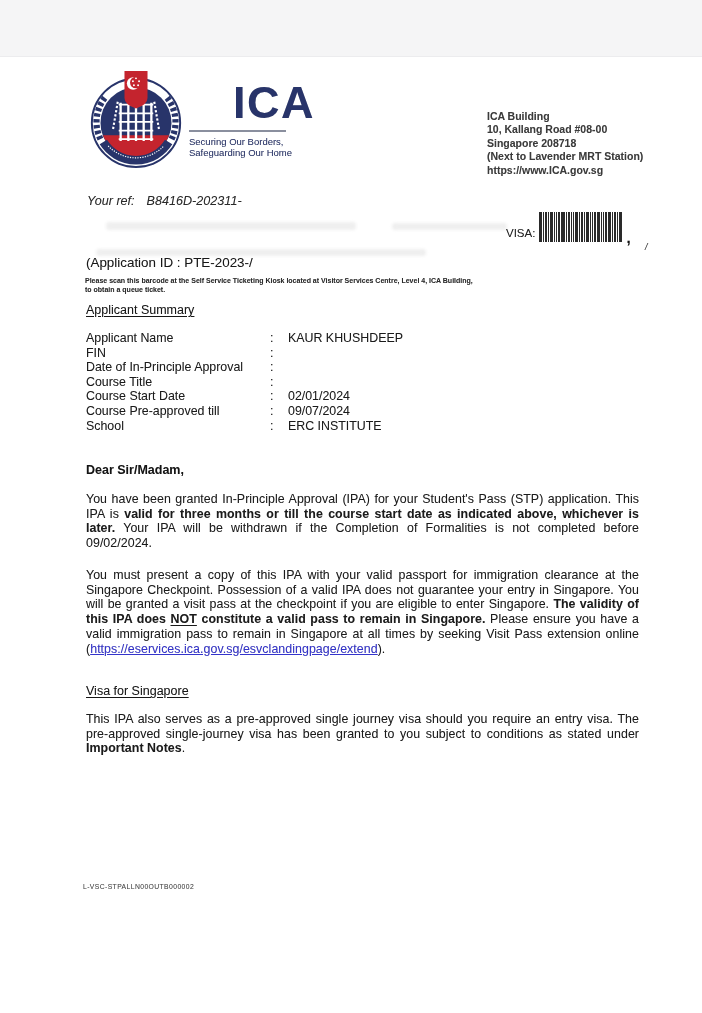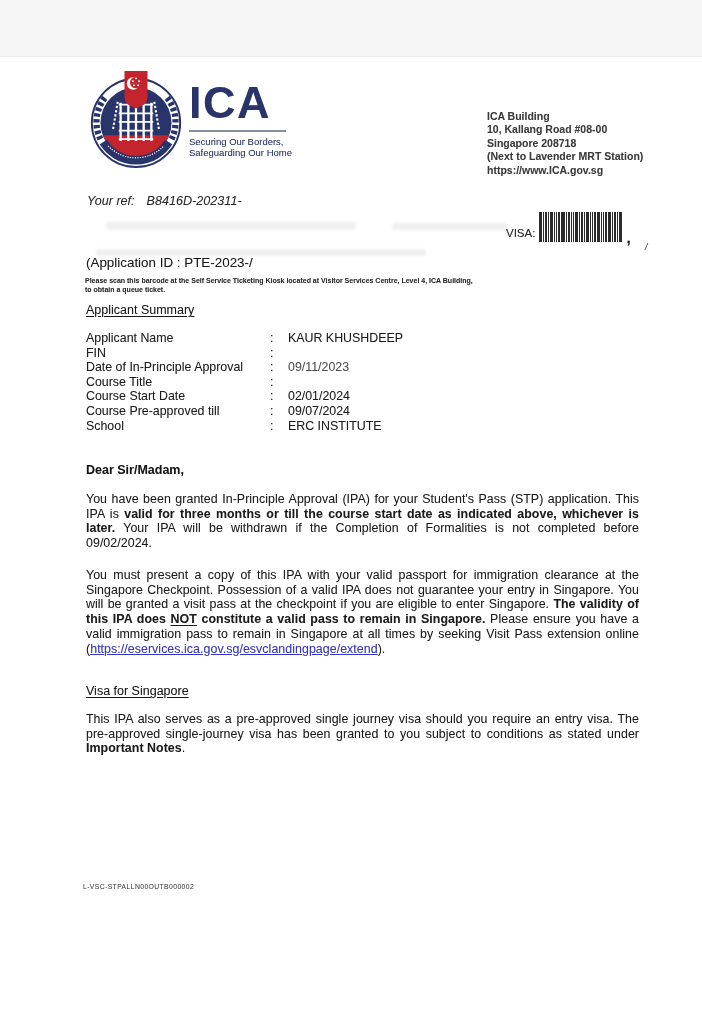--- a/index.html
+++ b/index.html
@@ -8,21 +8,21 @@
     background:#ffffff;
     font-family:"Liberation Sans", sans-serif;
     color:#1e1e1e;
   }
   .top-band{position:absolute;left:0;top:0;width:702px;height:56px;background:#f5f5f6;border-bottom:1px solid #ececee;}
   .paper{position:absolute;inset:0;text-shadow:0 0 0.5px rgba(70,70,70,0.30);}
 
   
   .crest{position:absolute;left:88px;top:70px;width:96px;height:100px;}
   .wordmark{position:absolute;left:189px;top:84px;width:110px;}
-  .ica-text{font-size:45px;line-height:38px;font-weight:800;color:#28346a;letter-spacing:1.5px;}
+  .ica-text{font-size:45px;line-height:38px;font-weight:800;color:#28346a;letter-spacing:1.5px;margin-left:44px;}
   .wm-divider{width:97px;height:2px;background:#8a8f9e;margin-top:8px;}
   .tagline{font-size:9.5px;font-weight:normal;color:#28346a;line-height:1.2;margin-top:4px;}
 
   .address{position:absolute;left:487px;top:110px;font-size:10.5px;font-weight:bold;color:#3b3b3b;line-height:13.4px;}
 
   
   .your-ref{position:absolute;left:87px;top:194px;font-style:italic;font-size:12.6px;color:#2a2a2a;display:flex;gap:12px;}
   .smudge{position:absolute;background:#efefef;border-radius:3px;filter:blur(1.5px);}
   .smudge.s1{left:106px;top:222px;width:250px;height:8px;}
   .smudge.s2{left:392px;top:223px;width:115px;height:7px;}
@@ -174,21 +174,20 @@
       <span class="val">KAUR KHUSHDEEP</span>
     </div>
       <div class="sum-row">
       <span class="lbl">FIN</span>
       <span class="colon">:</span>
       <span class="val"></span>
     </div>
       <div class="sum-row faded">
       <span class="lbl">Date of In-Principle Approval</span>
       <span class="colon">:</span>
-      <span class="val">09/11/2023</span>
     </div>
       <div class="sum-row">
       <span class="lbl">Course Title</span>
       <span class="colon">:</span>
     </div>
       <div class="sum-row">
       <span class="lbl">Course Start Date</span>
       <span class="colon">:</span>
       <span class="val">02/01/2024</span>
     </div>

